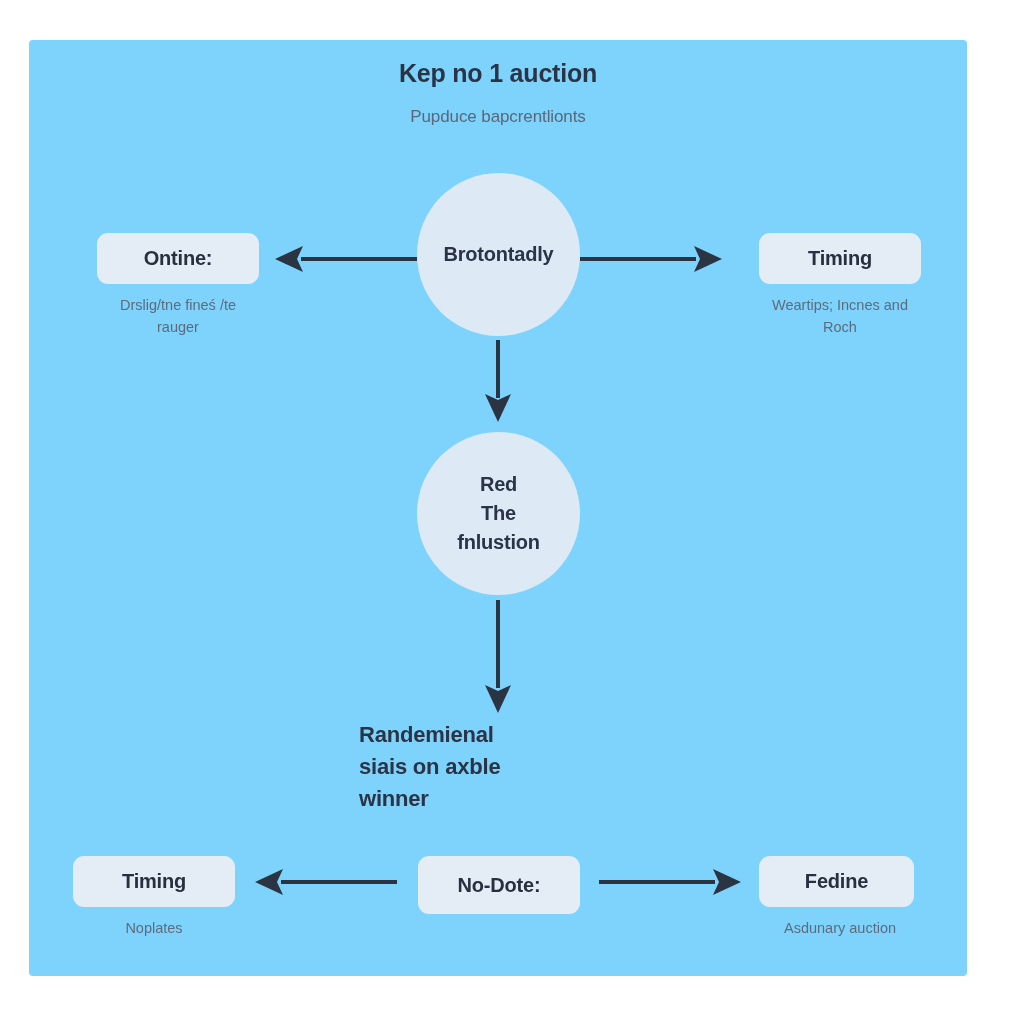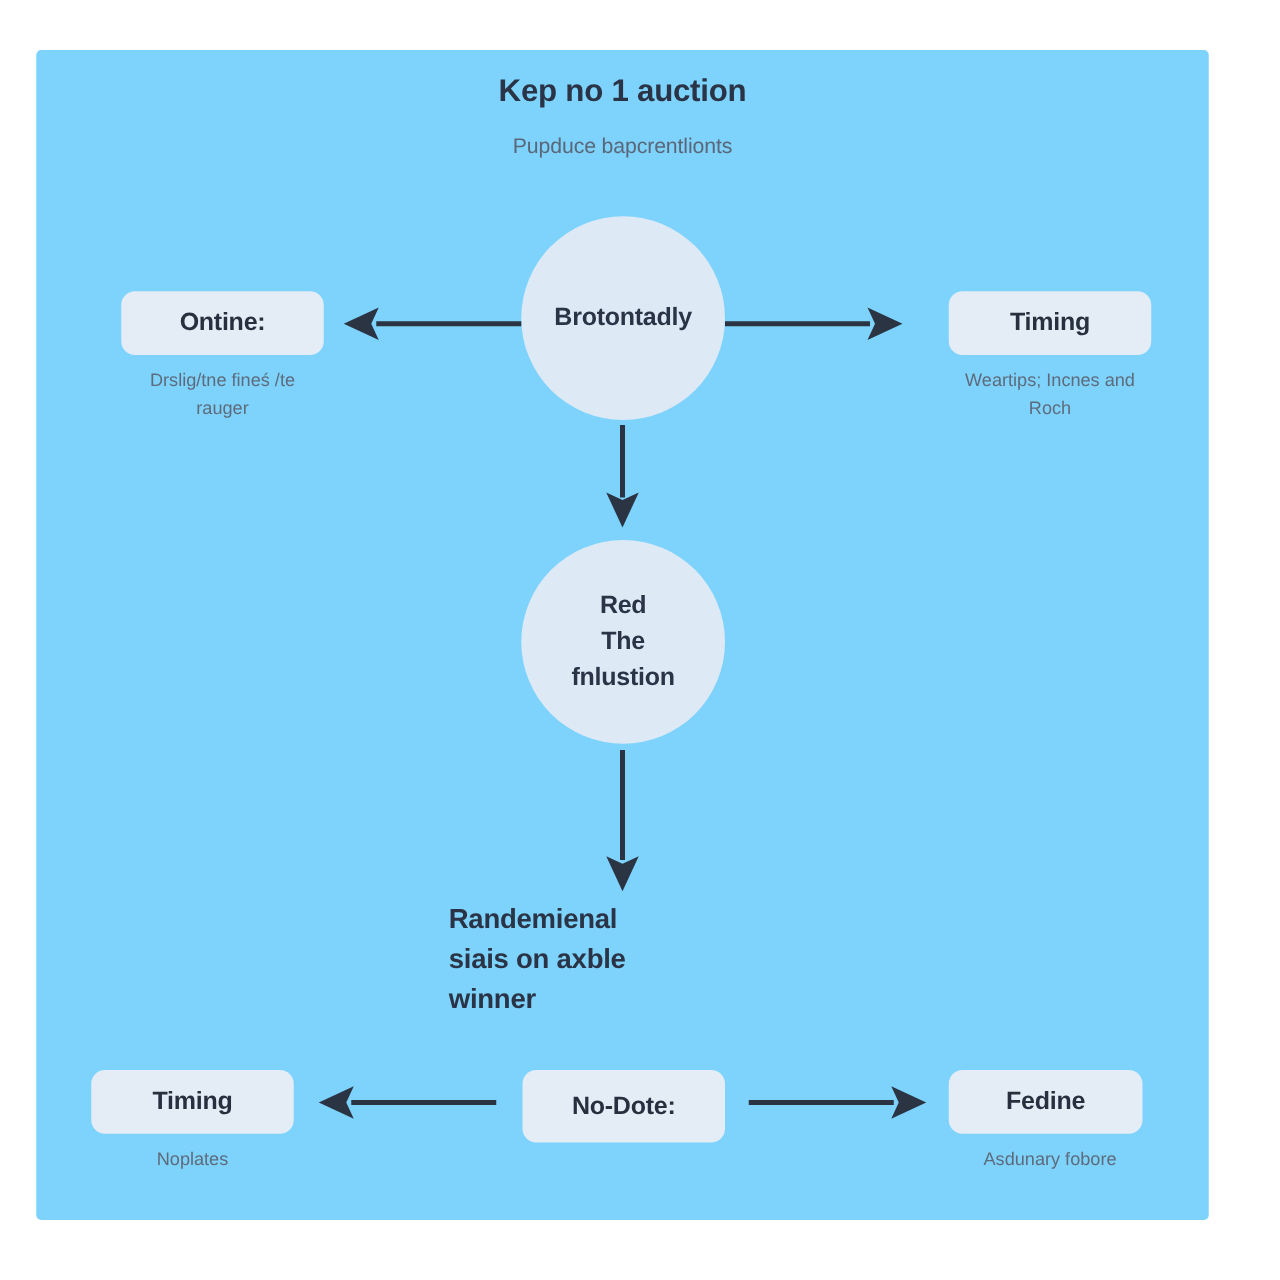--- a/index.html
+++ b/index.html
@@ -150,21 +150,21 @@
   </div>
   <div class="caption" style="left:24px; top:878px; width:202px;">Noplates</div>
 
   <div class="pill-node" style="left:389px; top:816px; width:162px; height:58px;">
     <span class="pill-label">No-Dote:</span>
   </div>
 
   <div class="pill-node" style="left:730px; top:816px; width:155px; height:51px;">
     <span class="pill-label">Fedine</span>
   </div>
-  <div class="caption" style="left:710px; top:878px; width:202px;">Asdunary fobore</div>
+  <div class="caption" style="left:710px; top:878px; width:202px;">Asdunary auction</div>
 
   <div class="arrow" style="left:242px; top:205px;">
     <svg width="146" height="28" viewBox="0 0 146 28">
       <line x1="146" y1="14" x2="30" y2="14" stroke="#2b3443" stroke-width="4"></line>
       <path d="M4 14 L32 1 L26 14 L32 27 Z" fill="#2b3443"></path>
     </svg>
   </div>
 
   <div class="arrow" style="left:551px; top:205px;">
     <svg width="146" height="28" viewBox="0 0 146 28">

